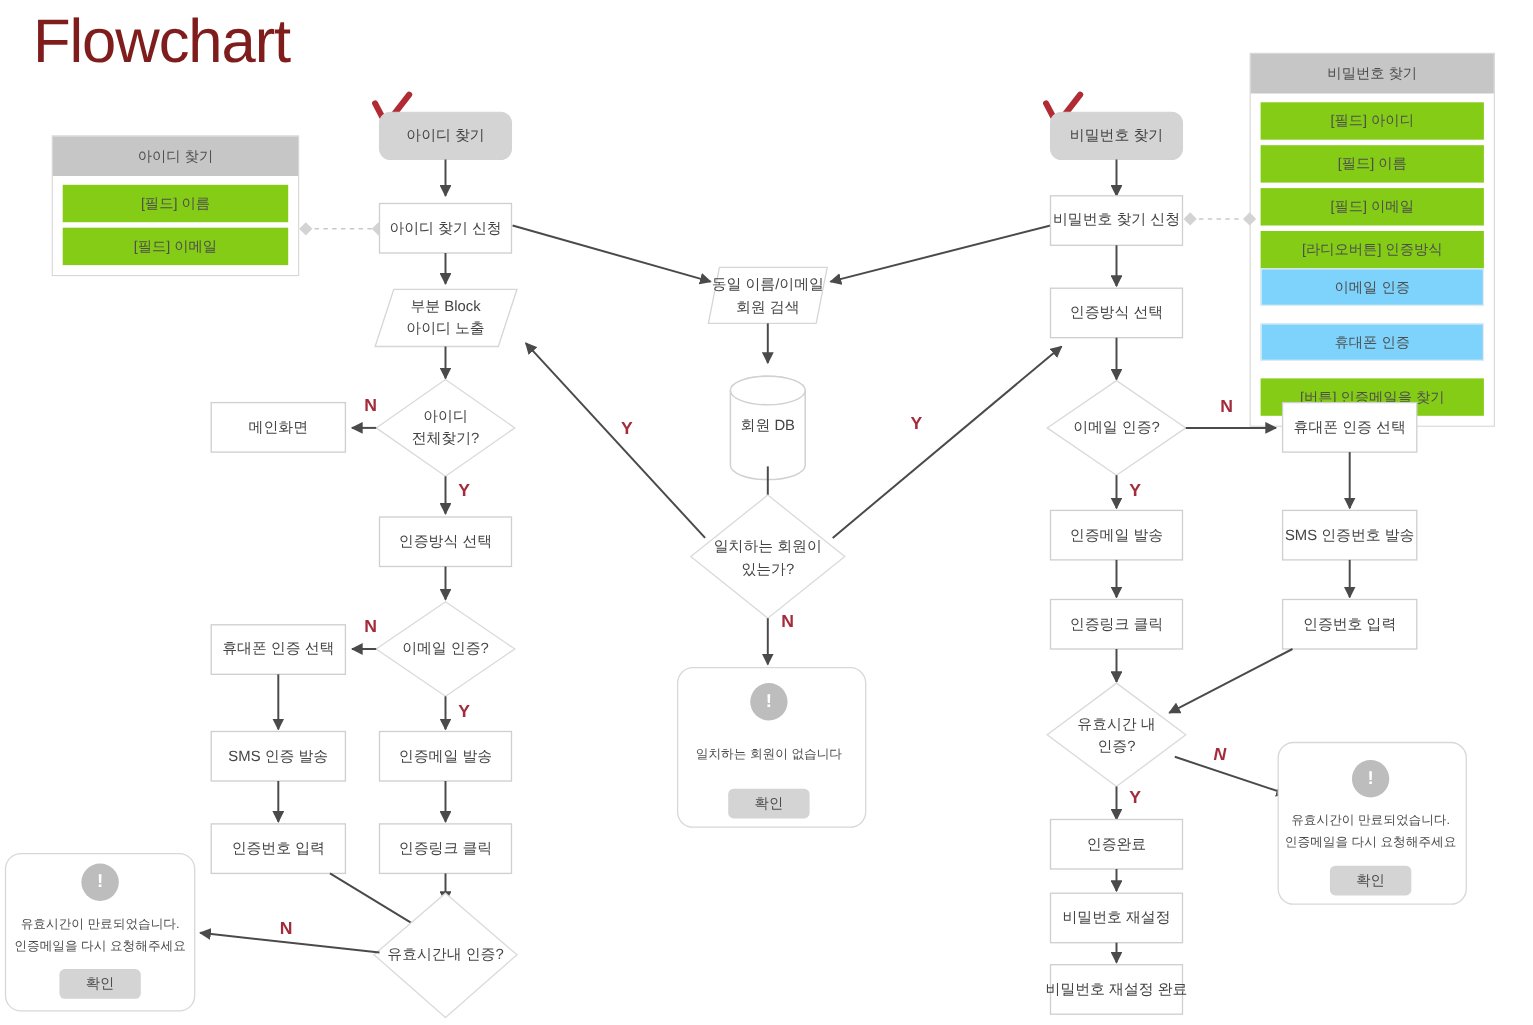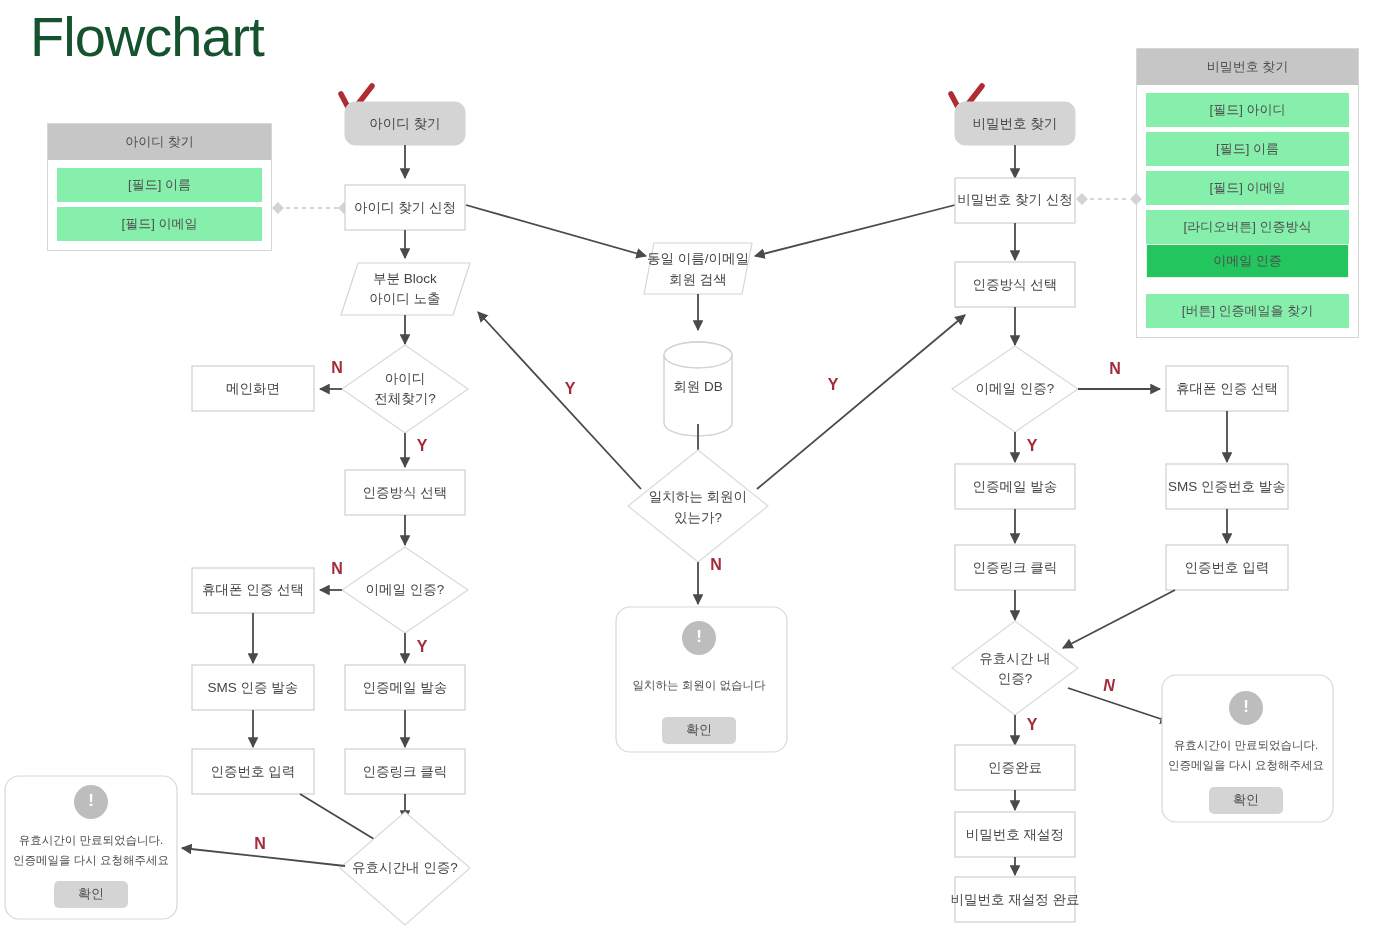--- a/index.html
+++ b/index.html
@@ -14,21 +14,21 @@
     height:932px;
     overflow:hidden;
     background:#ffffff;
   }
   #page-title{
     position:absolute;
     left:30px;
     top:6px;
     font-size:56px;
     font-weight:400;
-    color:#14532d;
+    color:#7f1d1d;
     letter-spacing:-1px;
     line-height:1.1;
   }
   svg#flow{
     position:absolute;
     left:0;top:0;
     width:1394px;height:932px;
   }
   
   .nd-box{ fill:#ffffff; stroke:#cfcfcf; stroke-width:1.2; }
@@ -78,30 +78,30 @@
   }
   .panel-head{
     background:#c6c6c6;
     color:#4e4e4e;
     font-size:13px;
     text-align:center;
     padding:9px 4px;
   }
   .panel-body{ padding:8px 9px 9px 9px; }
   .panel-row{
-    background:#86efac;
+    background:#84cc16;
     color:#4e4e4e;
     font-size:13px;
     text-align:center;
     padding:8px 4px;
     margin-bottom:5px;
   }
   .panel-row:last-child{ margin-bottom:0; }
   .panel-row.sub{
-    background:#22c55e;
+    background:#7dd3fc;
     border:1px solid #eeeeee;
     margin-bottom:16px;
     padding:7px 4px;
   }
   .panel-sub-group{ margin-bottom:5px; }
 </style>
 </head>
 <body>
 
 <div id="canvas">
@@ -118,20 +118,21 @@
 
   <div class="panel" style="left:1136px;top:48px;width:223px;">
     <div class="panel-head">비밀번호 찾기</div>
     <div class="panel-body">
       <div class="panel-row">[필드] 아이디</div>
       <div class="panel-row">[필드] 이름</div>
       <div class="panel-row">[필드] 이메일</div>
       <div class="panel-sub-group">
         <div class="panel-row" style="margin-bottom:0;">[라디오버튼] 인증방식</div>
         <div class="panel-row sub">이메일 인증</div>
+        <div class="panel-row sub">휴대폰 인증</div>
       </div>
       <div class="panel-row">[버튼] 인증메일을 찾기</div>
     </div>
   </div>
 
   <svg id="flow" viewBox="0 0 1394 932">
     <defs>
       <marker id="arrow" viewBox="0 0 10 10" refX="9" refY="5" markerWidth="6" markerHeight="6" orient="auto-start-reverse">
         <path d="M 0 0 L 10 5 L 0 10 z" class="edge-head"></path>
       </marker>

